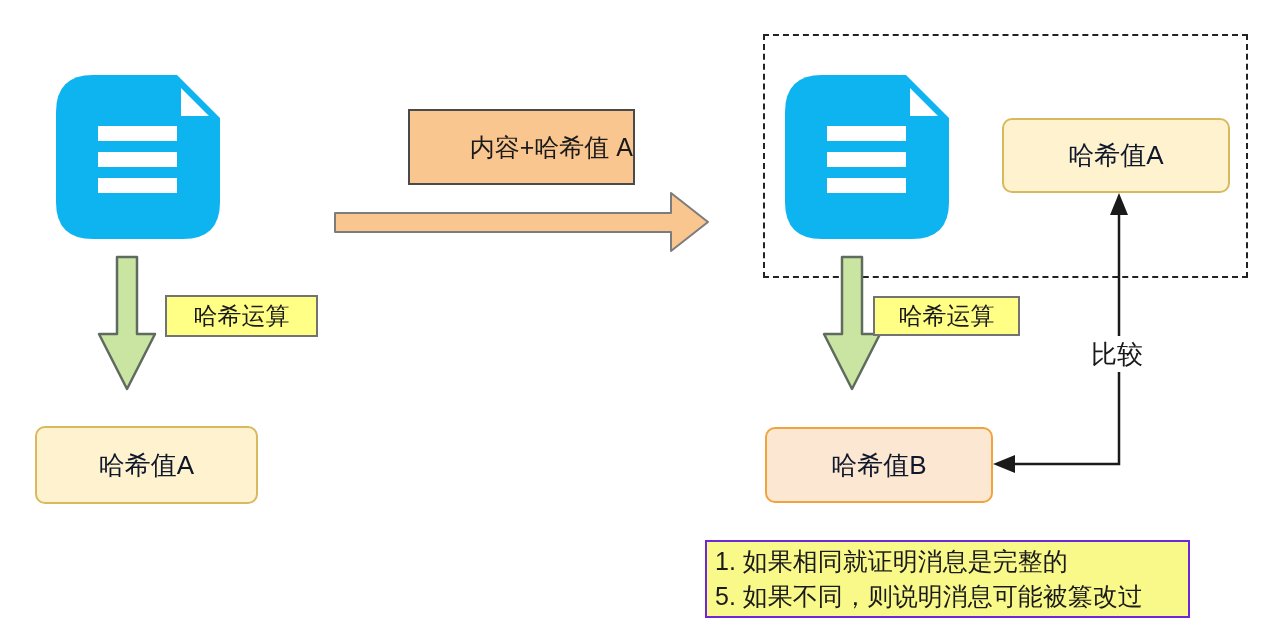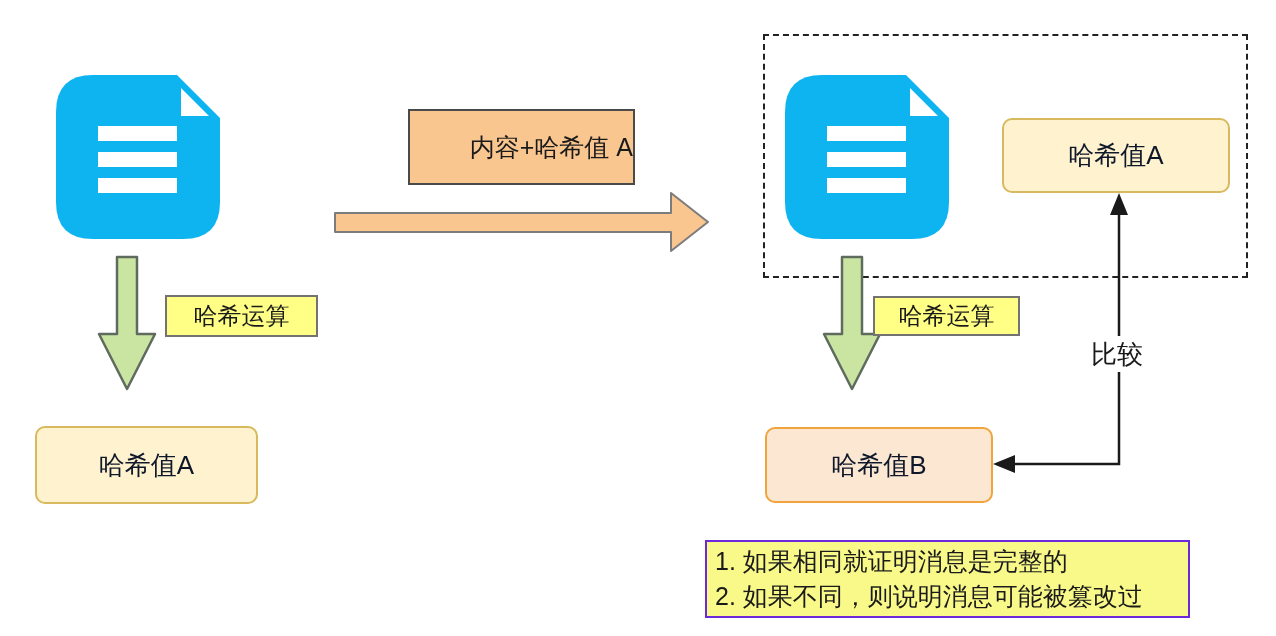--- a/index.html
+++ b/index.html
@@ -161,16 +161,16 @@
   <div class="abs compare-label" style="left:1084px; top:336px; width:66px; height:36px;">
     <span>比较</span>
   </div>
 
   <div class="abs hash-box peach" style="left:765px; top:427px; width:228px; height:76px;">
     <span>哈希值B</span>
   </div>
 
   <div class="abs note-box" style="left:705px; top:540px; width:485px; height:78px;">
     <div>1. 如果相同就证明消息是完整的</div>
-    <div>2. 如果不同，则说明消息可能被篡改过</div>
+    <div>5. 如果不同，则说明消息可能被篡改过</div>
   </div>
 
 </div>
 
 </body></html>

